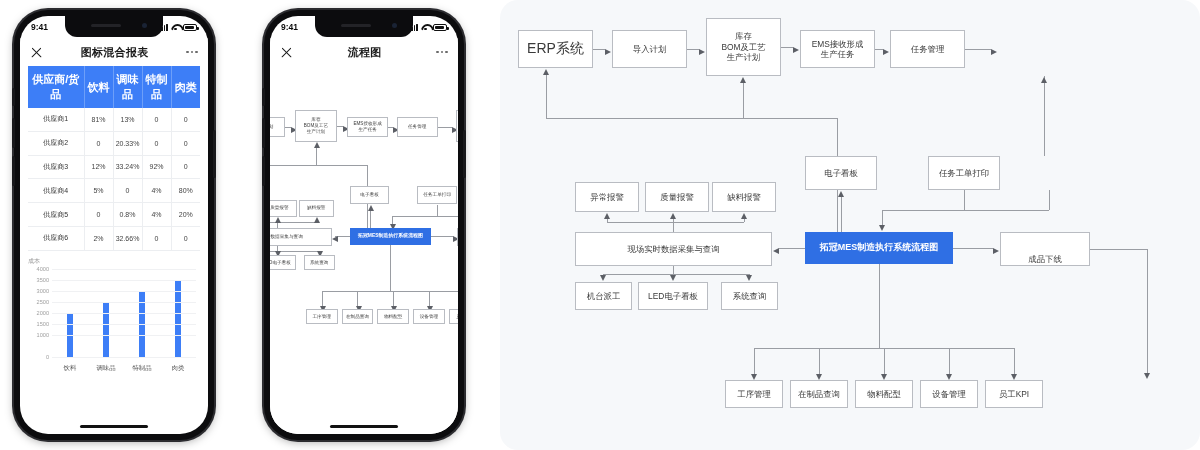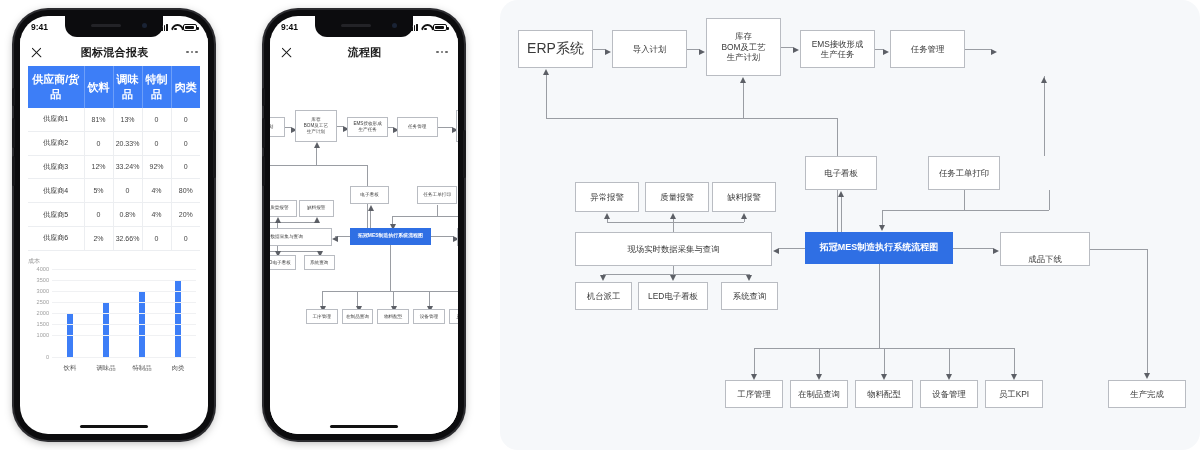--- a/index.html
+++ b/index.html
@@ -584,19 +584,16 @@
         </div>
         <div class="node" style="left: 355px; top: 380px; width: 58px; height: 28px; font-size: 8.4px;">
           <span style="white-space: pre-line;">物料配型</span>
         </div>
         <div class="node" style="left: 420px; top: 380px; width: 58px; height: 28px; font-size: 8.4px;">
           <span style="white-space: pre-line;">设备管理</span>
         </div>
         <div class="node" style="left: 485px; top: 380px; width: 58px; height: 28px; font-size: 8.4px;">
           <span style="white-space: pre-line;">员工KPI</span>
         </div>
-        <div class="node" style="left: 608px; top: 380px; width: 78px; height: 28px; font-size: 8.4px;">
-          <span style="white-space: pre-line;">生产完成</span>
-        </div>
       </div>
   </div>
 
 </div>
 
 </body></html>

